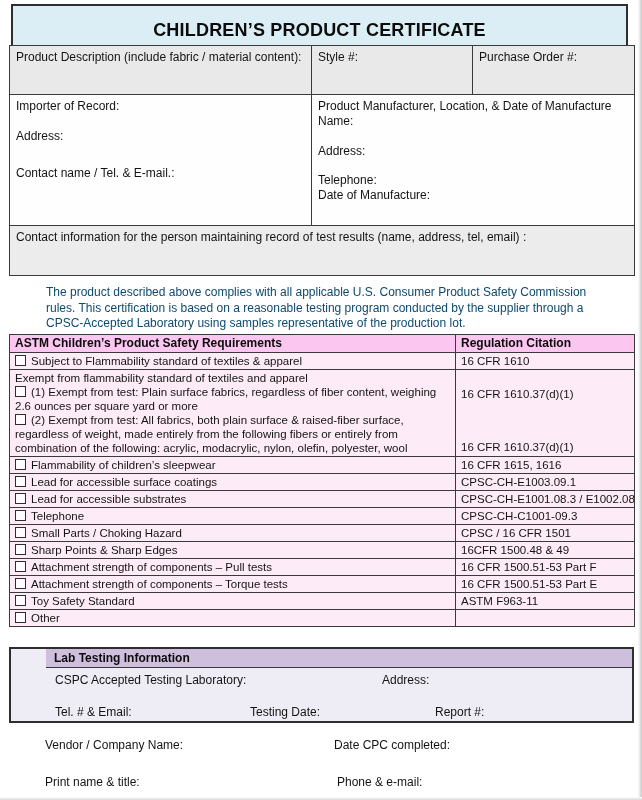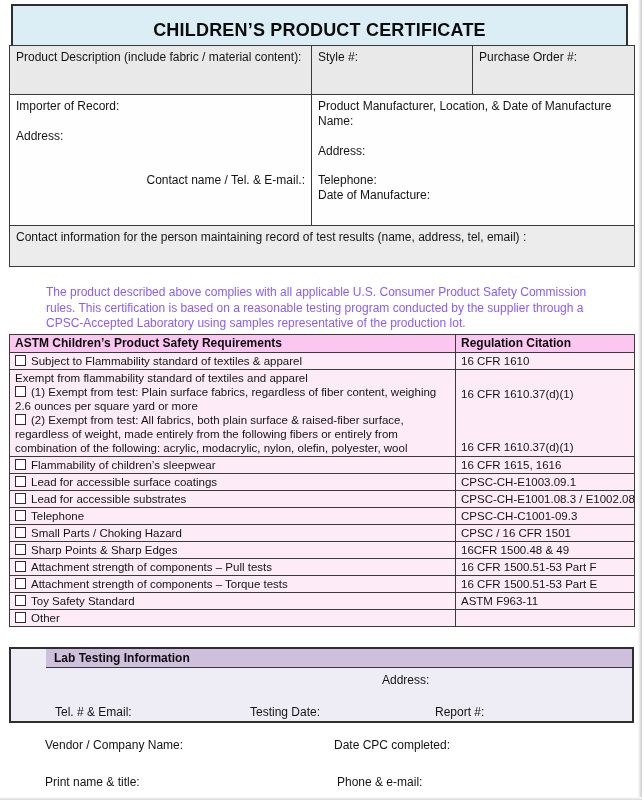--- a/index.html
+++ b/index.html
@@ -23,26 +23,26 @@
   .info-table {
     position:absolute; left:9px; top:45px; width:625px;
     border-collapse:collapse; table-layout:fixed;
   }
   .info-table td {
     border:1.5px solid #3a3a3a; font-size:12px; line-height:15px;
     padding:4px 6px; vertical-align:top; box-sizing:border-box;
   }
   .row-desc td { background:var(--cell-gray,#e9e9e9); height:49px; }
   .row-parties td { background:#fefefe; height:131px; }
-  .row-contact td { background:var(--cell-gray2,#ececec); height:41px; }
-  .gap15 { margin-top:15px; } .gap29 { margin-top:29px;text-align:right; } .gap14 { margin-top:14px; }
+  .row-contact td { background:var(--cell-gray2,#ececec); height:50px; }
+  .gap15 { margin-top:15px; } .gap29 { margin-top:22px; } .gap14 { margin-top:14px; }
   
   .statement {
     position:absolute; left:46px; top:285px; width:560px;
-    font-size:12px; line-height:15.6px; color:#8b5cf6;
+    font-size:12px; line-height:15.6px; color:#0c4a6e;
   }
   
   .req-table {
     position:absolute; left:9px; top:334px; width:625px;
     border-collapse:collapse; table-layout:fixed;
   }
   .req-table td {
     border:1.5px solid #3a3a3a; font-size:11.5px; line-height:14px;
     padding:1px 5px; vertical-align:top; background:var(--row-pink,#fdecf8);
     box-sizing:border-box; overflow:hidden;
@@ -209,20 +209,21 @@
   <tr class="req-row">
     <td><span class="cbx"></span><span>Other</span></td>
     <td class="cit"></td>
   </tr>
 </tbody>
   </table>
 
 <div class="lab-box">
   <div class="lab-header">Lab Testing Information</div>
   <div class="lab-body">
+    <span class="fld f-laboratory">CSPC Accepted Testing Laboratory:</span>
     <span class="fld f-address">Address:</span>
     <span class="fld f-telemail">Tel. # &amp; Email:</span>
     <span class="fld f-testdate">Testing Date:</span>
     <span class="fld f-report">Report #:</span>
   </div>
 </div>
 
 <div class="footer">
   <span class="fld f-vendor">Vendor / Company Name:</span>
   <span class="fld f-datecpc">Date CPC completed:</span>

